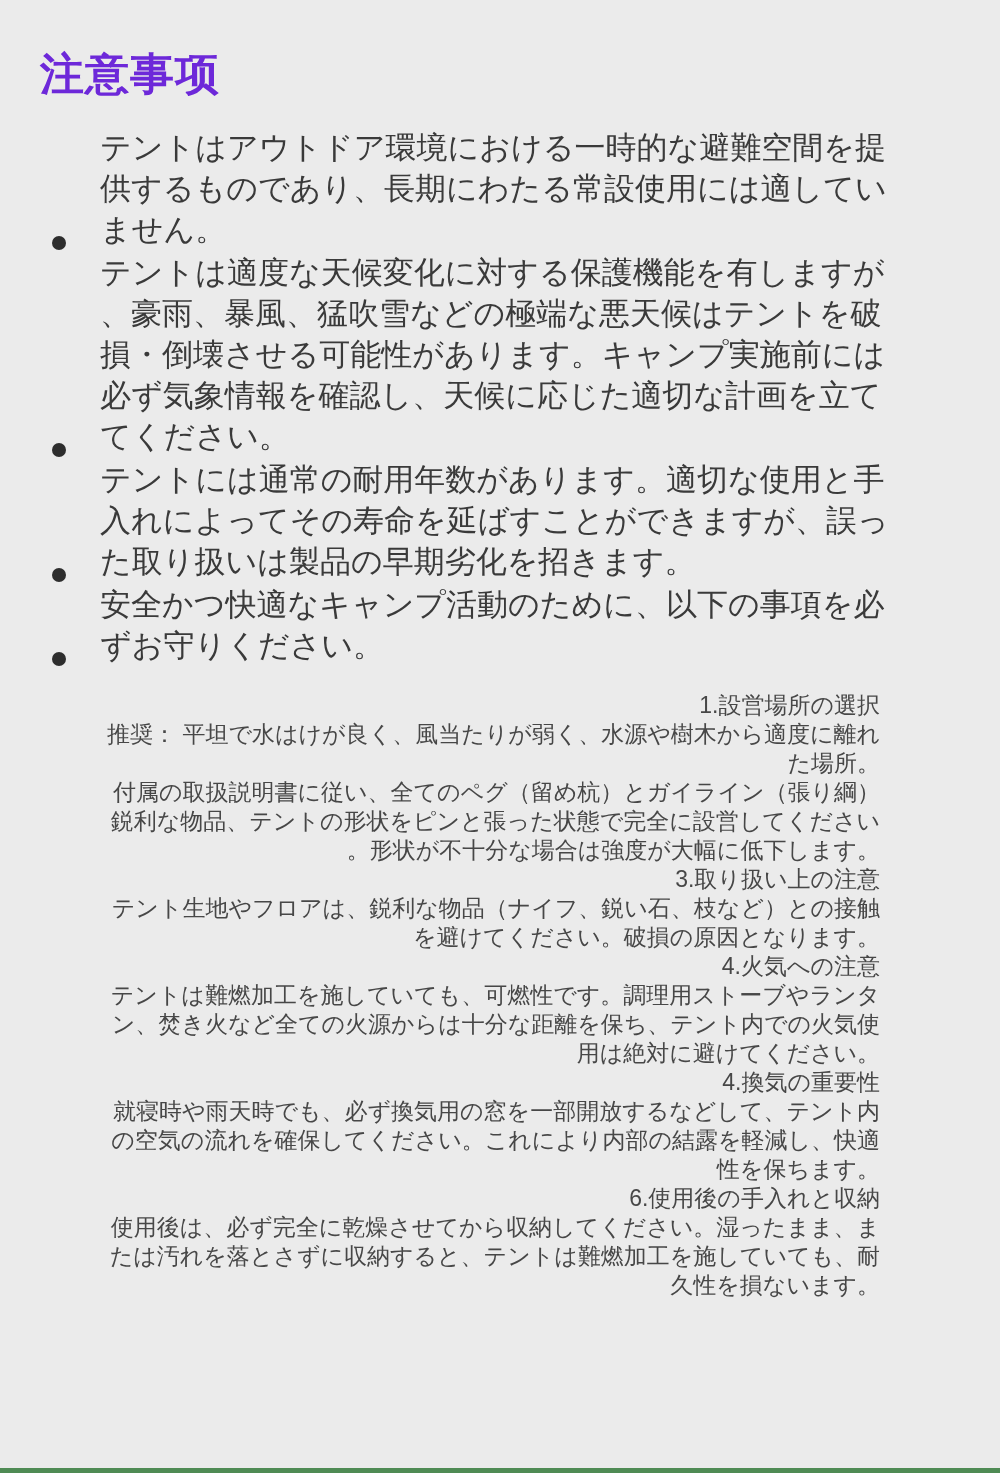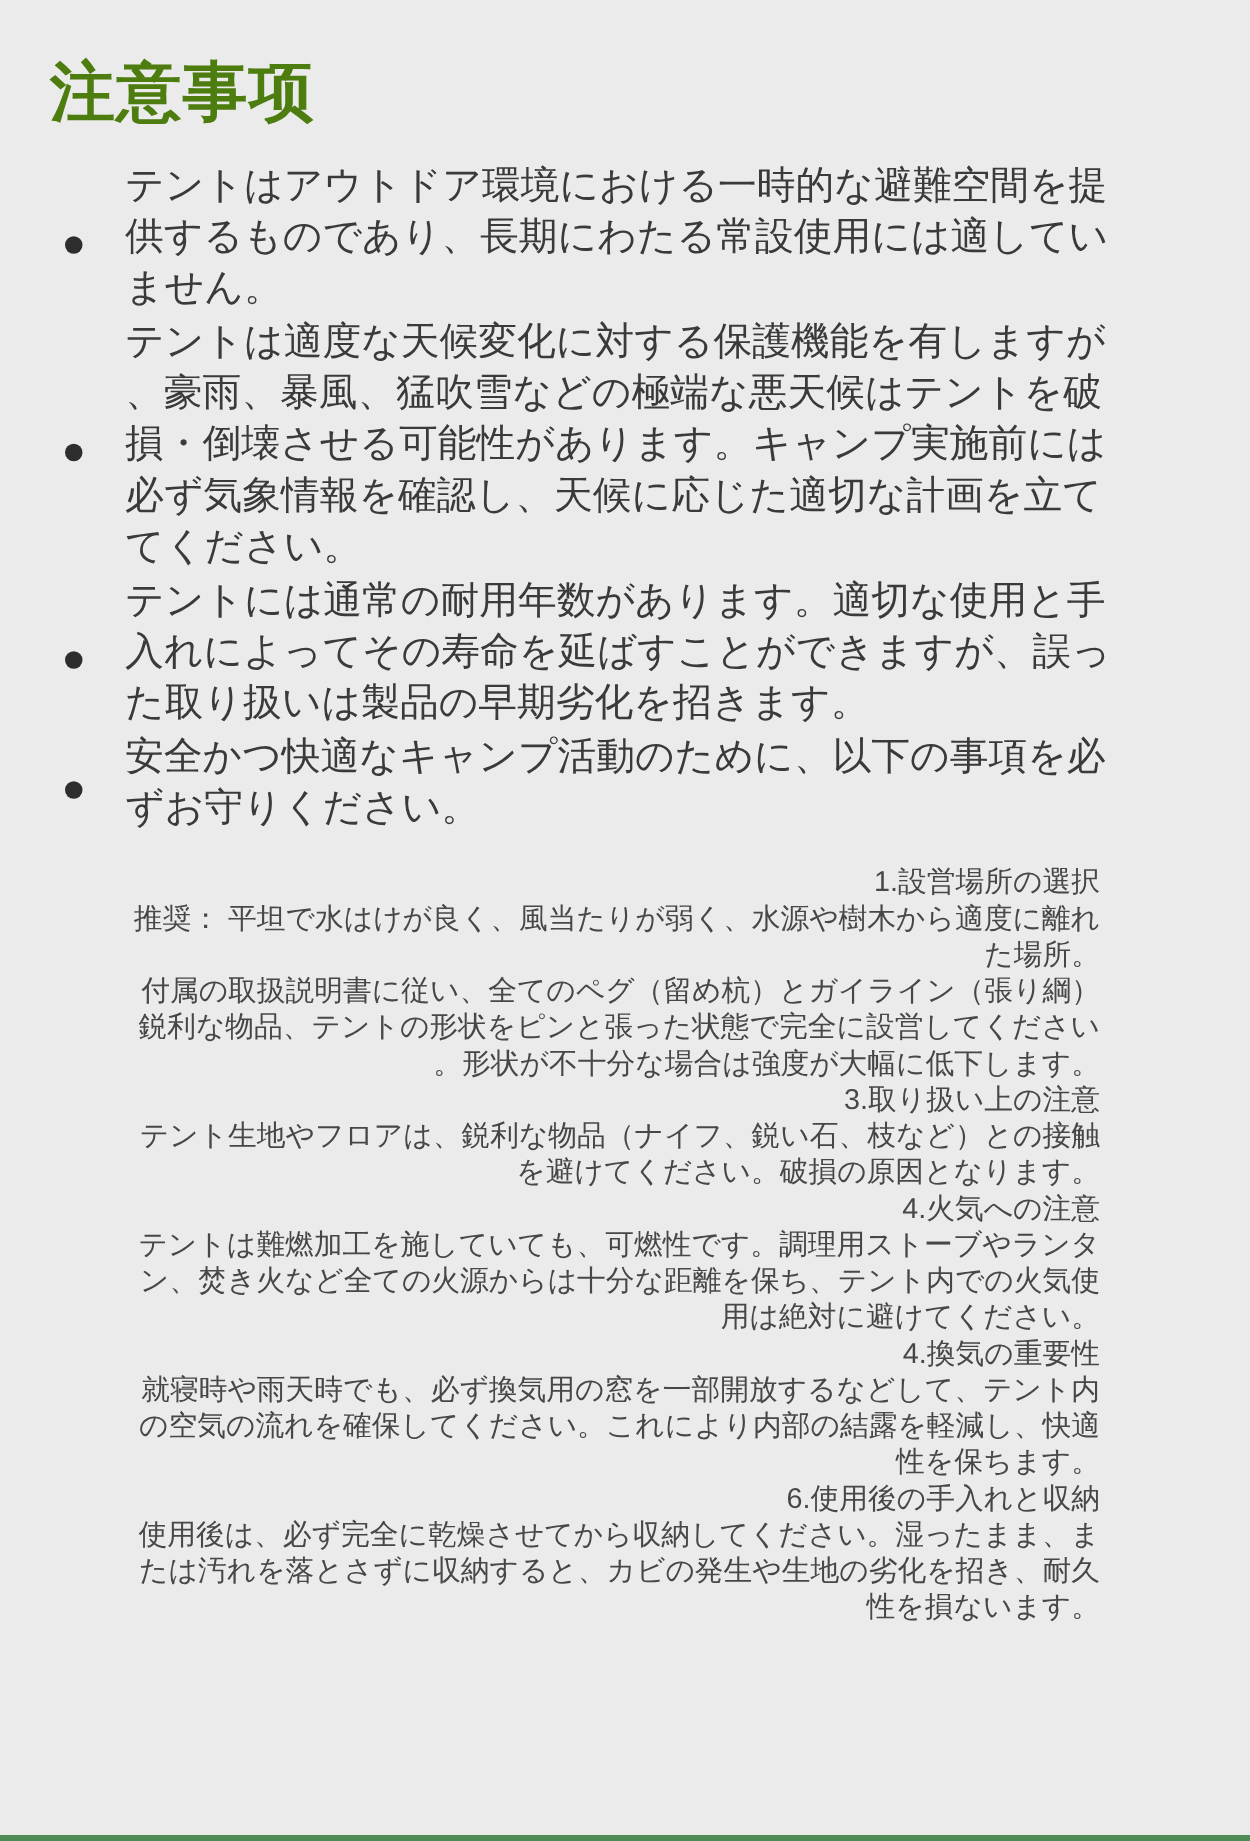--- a/index.html
+++ b/index.html
@@ -12,34 +12,34 @@
     background: #ebebeb;
     position: relative;
     overflow: hidden;
     font-family: "Liberation Sans", sans-serif;
   }
   .content {
     padding: 50px 45px 0 40px;
   }
   h1.title {
     margin: 0;
-    font-size: 52px;
+    font-size: 44px;
     line-height: 48px;
     font-weight: 700;
-    color: #4d7c0f;
+    color: #6d28d9;
     letter-spacing: 1px;
   }
   ul.bullets {
     list-style: none;
     margin: 29px 0 0 0;
     padding: 0;
   }
   ul.bullets li {
     display: flex;
-    align-items: center;
+    align-items: flex-end;
     margin: 0 0 2px 0;
   }
   .dot {
     flex: 0 0 auto;
     width: 14px;
     height: 14px;
     border-radius: 50%;
     background: #2d2d2d;
     margin: 14px 34px 0 12px;
   }
@@ -122,20 +122,20 @@
       <div>テントは難燃加工を施していても、可燃性です。調理用ストーブやランタン、焚き火など全ての火源からは十分な距離を保ち、テント内での火気使用は絶対に避けてください。</div>
     </div>
 
     <div class="gsec">
       <div>4.換気の重要性</div>
       <div>就寝時や雨天時でも、必ず換気用の窓を一部開放するなどして、テント内の空気の流れを確保してください。これにより内部の結露を軽減し、快適性を保ちます。</div>
     </div>
 
     <div class="gsec">
       <div>6.使用後の手入れと収納</div>
-      <div>使用後は、必ず完全に乾燥させてから収納してください。湿ったまま、または汚れを落とさずに収納すると、カビの発生や生地の劣化を招き、耐久性を損ないます。</div>
+      <div>使用後は、必ず完全に乾燥させてから収納してください。湿ったまま、または汚れを落とさずに収納すると、テントは難燃加工を施していても、耐久性を損ないます。</div>
     </div>
 
   </div>
 
 </div>
 
 <div class="accent-bar"></div>
 
 </body></html>

